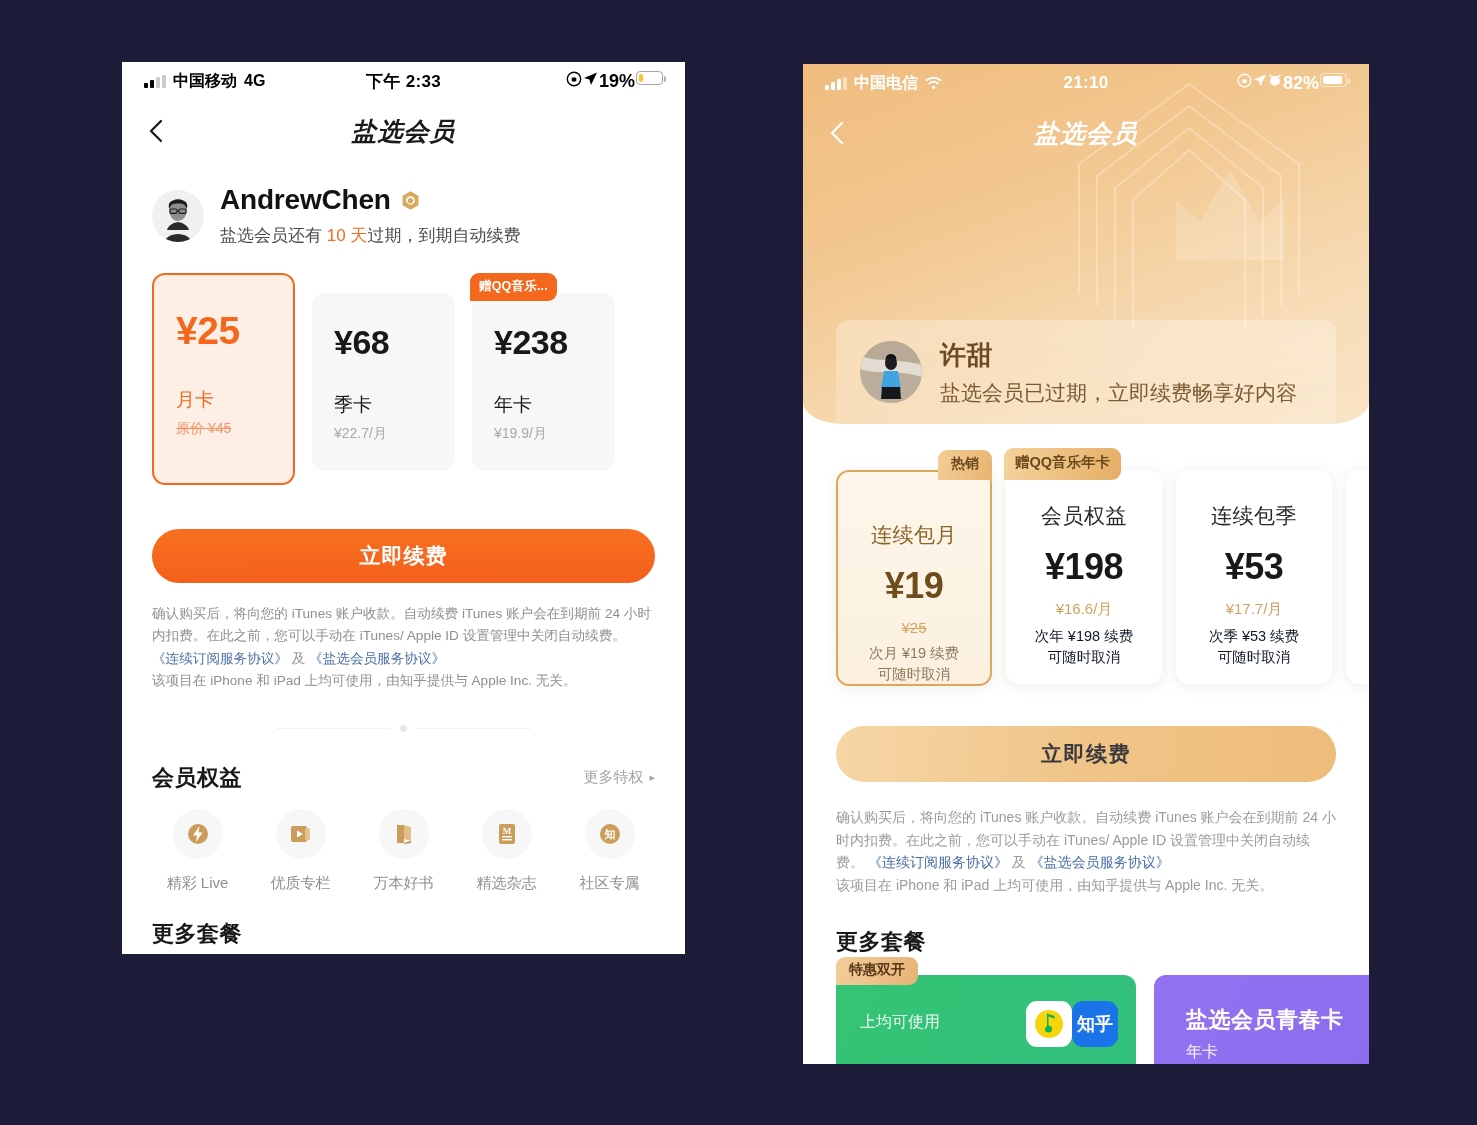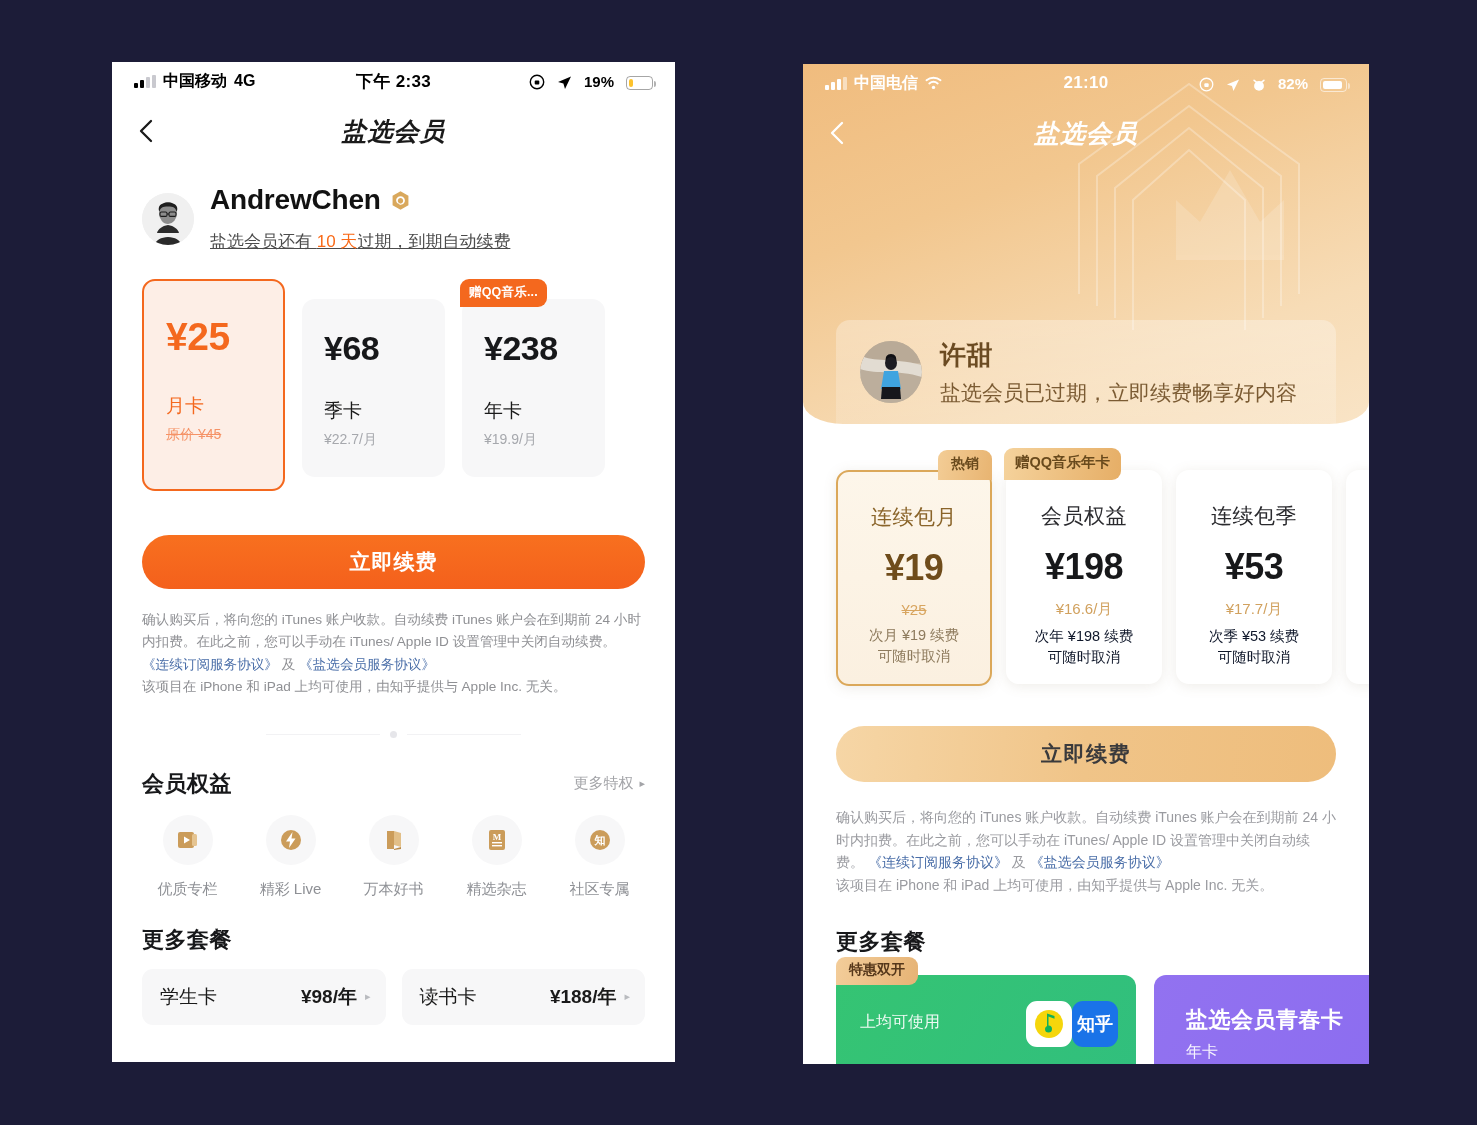--- a/index.html
+++ b/index.html
@@ -9,39 +9,39 @@
     font-family:"Liberation Sans","DejaVu Sans",sans-serif;
     position:relative;
   }
 
   
   .phone {
     position:absolute;
     overflow:hidden;
     background:#fff;
   }
-  #phone-left  { left:112px; top:62px; width:563px; height:1000px; }
+  #phone-left  { left:122px; top:62px; width:563px; height:892px; }
   #phone-right { left:803px; top:64px; width:566px; height:1000px; }
 
   
   .statusbar {
     height:38px;
     display:flex; align-items:center;
     padding:0 22px;
     font-size:16px; font-weight:bold;
     position:relative;
   }
   .sb-left { display:flex; align-items:center; gap:7px; }
   .sb-center {
     position:absolute; left:0; right:0; text-align:center;
     font-size:17px; font-weight:bold; letter-spacing:.3px;
   }
   .sb-right {
-    margin-left:auto; display:flex; align-items:flex-end; gap:12px;
-    font-size:15px; font-weight:bold; position:relative; z-index:2;
+    margin-left:auto; display:flex; align-items:flex-start; gap:1px;
+    font-size:18px; font-weight:bold; position:relative; z-index:2;
   }
   .bars { display:flex; align-items:flex-end; gap:2px; height:13px; }
   .bars i { width:4px; border-radius:1px; display:block; }
   .bars i:nth-child(1){height:5px;}
   .bars i:nth-child(2){height:8px;}
   .bars i:nth-child(3){height:11px;}
   .bars i:nth-child(4){height:13px;}
   .dark .bars i:nth-child(1),.dark .bars i:nth-child(2){background:#000;}
   .dark .bars i:nth-child(3),.dark .bars i:nth-child(4){background:#c9c9cf;}
   .light .bars i:nth-child(1),.light .bars i:nth-child(2),
@@ -88,21 +88,21 @@
   .l-avatar {
     width:52px; height:52px; border-radius:50%;
     flex:0 0 52px; overflow:hidden; background:#efefef;
     position:relative;
   }
   .l-uname {
     font-size:28px; font-weight:bold; color:#121212;
     display:flex; align-items:center; gap:9px; letter-spacing:-.2px;
   }
   .l-badge-hex { width:21px; height:21px; flex:0 0 21px; }
-  .l-usub { font-size:17px; color:#4c4c4c; margin-top:14px;text-decoration:underline; }
+  .l-usub { font-size:17px; color:#4c4c4c; margin-top:8px; }
   .l-usub .hl { color:#f96a18; }
 
   .l-cards { display:flex; padding:26px 30px 0 30px; gap:17px; align-items:flex-start; }
   .l-card {
     border-radius:13px; position:relative;
     width:143px;
   }
   .l-card.sel {
     background:#fdeee6; border:2.2px solid #f4681e; height:212px;
     padding:34px 0 0 0;
@@ -216,21 +216,21 @@
     display:flex; gap:14px; padding:46px 0 0 33px;
   }
   .r-card {
     width:156px; border-radius:13px; position:relative;
     background:#fff; text-align:center; flex:0 0 156px;
     box-shadow:0 2px 13px rgba(120,105,80,.13);
     padding-top:32px; height:214px;
   }
   .r-card.sel {
     background:linear-gradient(180deg,#fdf6ea 0%,#fbf0e0 100%);
-    border:2px solid #dba85a; padding-top:31px; height:216px;
+    border:2px solid #dba85a; padding-top:49px; height:216px;
   }
   .r-card.partial {
     flex:0 0 30px; width:30px; overflow:hidden;
     background:#fff; border-radius:13px 0 0 13px;
   }
   .r-plan { font-size:21px; color:#2a2a2e; letter-spacing:.5px; }
   .r-card.sel .r-plan { color:#8a6429; }
   .r-pr { font-size:36px; font-weight:bold; color:#17181a; margin-top:16px; letter-spacing:-.5px; }
   .r-card.sel .r-pr { color:#6f4c1b; }
   .r-sub { font-size:15px; color:#d1a15e; margin-top:12px; }
@@ -397,35 +397,35 @@
     <div class="l-sec-more">
       <span>更多特权</span>
       <span class="car">▸</span>
     </div>
   </div>
 
   <div class="l-perks">
     <div class="l-perk">
       <div class="l-perk-ic">
         <svg width="26" height="26" viewBox="0 0 26 26">
+          <circle cx="13" cy="13" r="10" fill="#cb9c5a"></circle>
+          <path d="M14.5 5 8 14.5h4L11 21l6.5-9.5h-4z" fill="#fff"></path>
+        </svg>
+      </div>
+      <div class="l-perk-lb">精彩 Live</div>
+    </div>
+    <div class="l-perk">
+      <div class="l-perk-ic">
+        <svg width="26" height="26" viewBox="0 0 26 26">
           <rect x="3" y="5" width="16" height="16" rx="2" fill="#cb9c5a"></rect>
           <rect x="17" y="7" width="5" height="12" rx="1.5" fill="#e5c491"></rect>
           <path d="M9 9.5 15 13l-6 3.5z" fill="#fff"></path>
         </svg>
       </div>
       <div class="l-perk-lb">优质专栏</div>
-    </div>
-    <div class="l-perk">
-      <div class="l-perk-ic">
-        <svg width="26" height="26" viewBox="0 0 26 26">
-          <circle cx="13" cy="13" r="10" fill="#cb9c5a"></circle>
-          <path d="M14.5 5 8 14.5h4L11 21l6.5-9.5h-4z" fill="#fff"></path>
-        </svg>
-      </div>
-      <div class="l-perk-lb">精彩 Live</div>
     </div>
     <div class="l-perk">
       <div class="l-perk-ic">
         <svg width="26" height="26" viewBox="0 0 26 26">
           <path d="M6 4h7v18H6z" fill="#cb9c5a"></path>
           <path d="M13 4l7 2v14l-7-2z" fill="#e2bf88"></path>
           <path d="M13 22l7-2v2l-7 1z" fill="#b98a48"></path>
         </svg>
       </div>
       <div class="l-perk-lb">万本好书</div>

